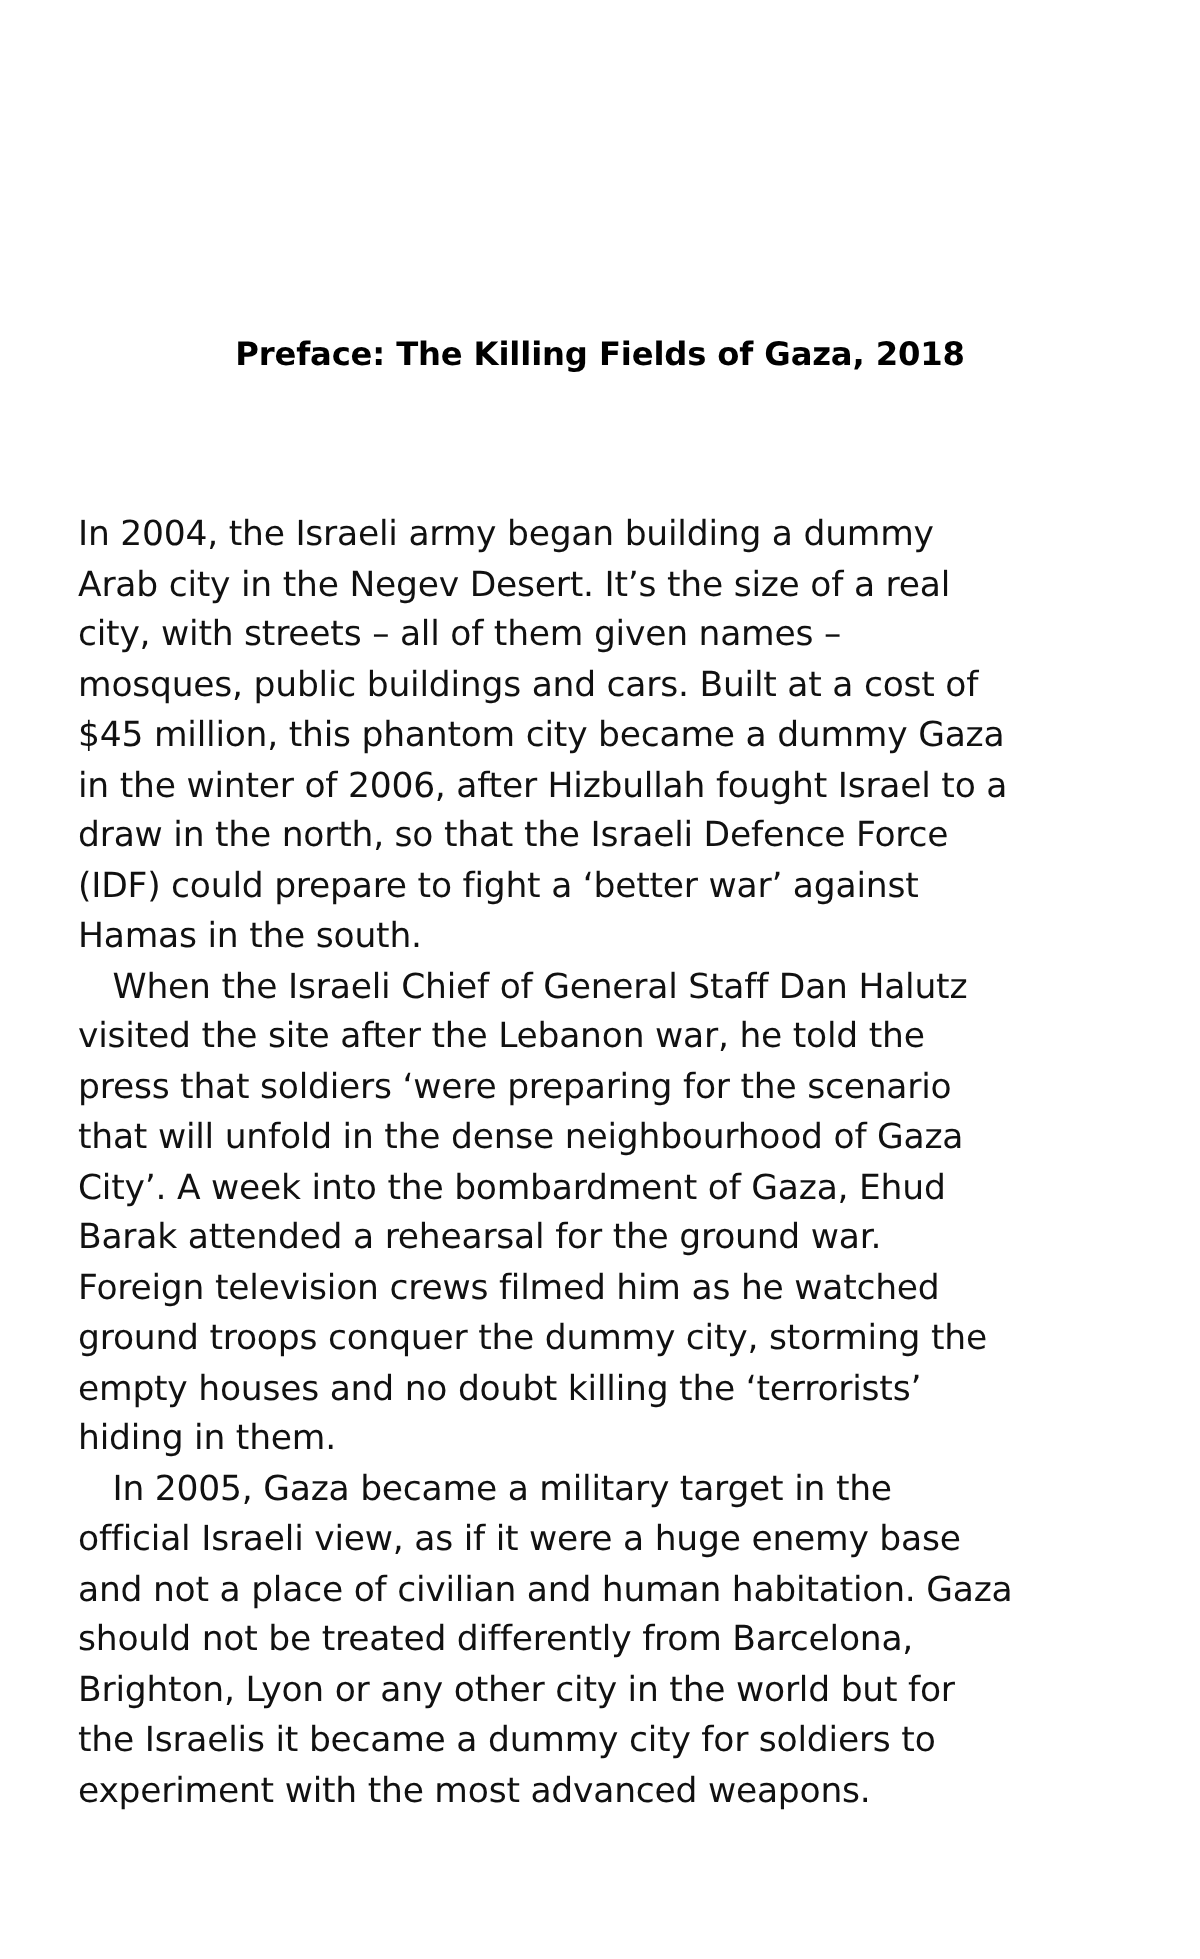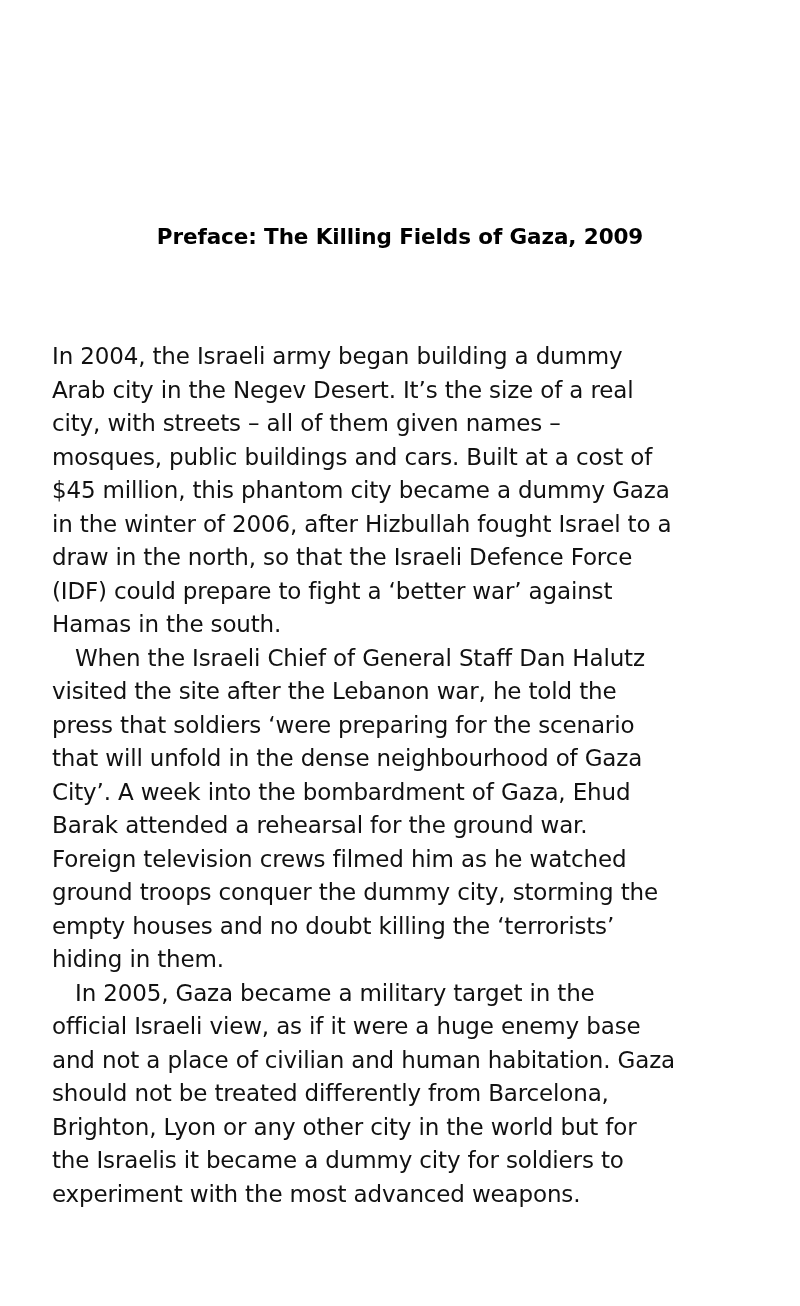--- a/index.html
+++ b/index.html
@@ -83,21 +83,21 @@
     color: rgba(120, 120, 120, 0.26);
     pointer-events: none;
     white-space: nowrap;
   }
 </style>
 </head>
 <body>
 
 <div class="page">
 
-  <h1 class="page-title">Preface: The Killing Fields of Gaza, 2009</h1>
+  <h1 class="page-title">Preface: The Killing Fields of Gaza, 2018</h1>
 
   <div class="body-text">
     <p>In 2004, the Israeli army began building a dummy Arab city in the Negev Desert. It’s the size of a real city, with streets – all of them given names – mosques, public buildings and cars. Built at a cost of $45 million, this phantom city became a dummy Gaza in the winter of 2006, after Hizbullah fought Israel to a draw in the north, so that the Israeli Defence Force (IDF) could prepare to fight a ‘better war’ against Hamas in the south.</p>
     <p class="indented">When the Israeli Chief of General Staff Dan Halutz visited the site after the Lebanon war, he told the press that soldiers ‘were preparing for the scenario that will unfold in the dense neighbourhood of Gaza City’. A week into the bombardment of Gaza, Ehud Barak attended a rehearsal for the ground war. Foreign television crews filmed him as he watched ground troops conquer the dummy city, storming the empty houses and no doubt killing the ‘terrorists’ hiding in them.</p>
     <p class="indented">In 2005, Gaza became a military target in the official Israeli view, as if it were a huge enemy base and not a place of civilian and human habitation. Gaza should not be treated differently from Barcelona, Brighton, Lyon or any other city in the world but for the Israelis it became a dummy city for soldiers to experiment with the most advanced weapons.</p>
   </div>
 
 
 
 </div>

